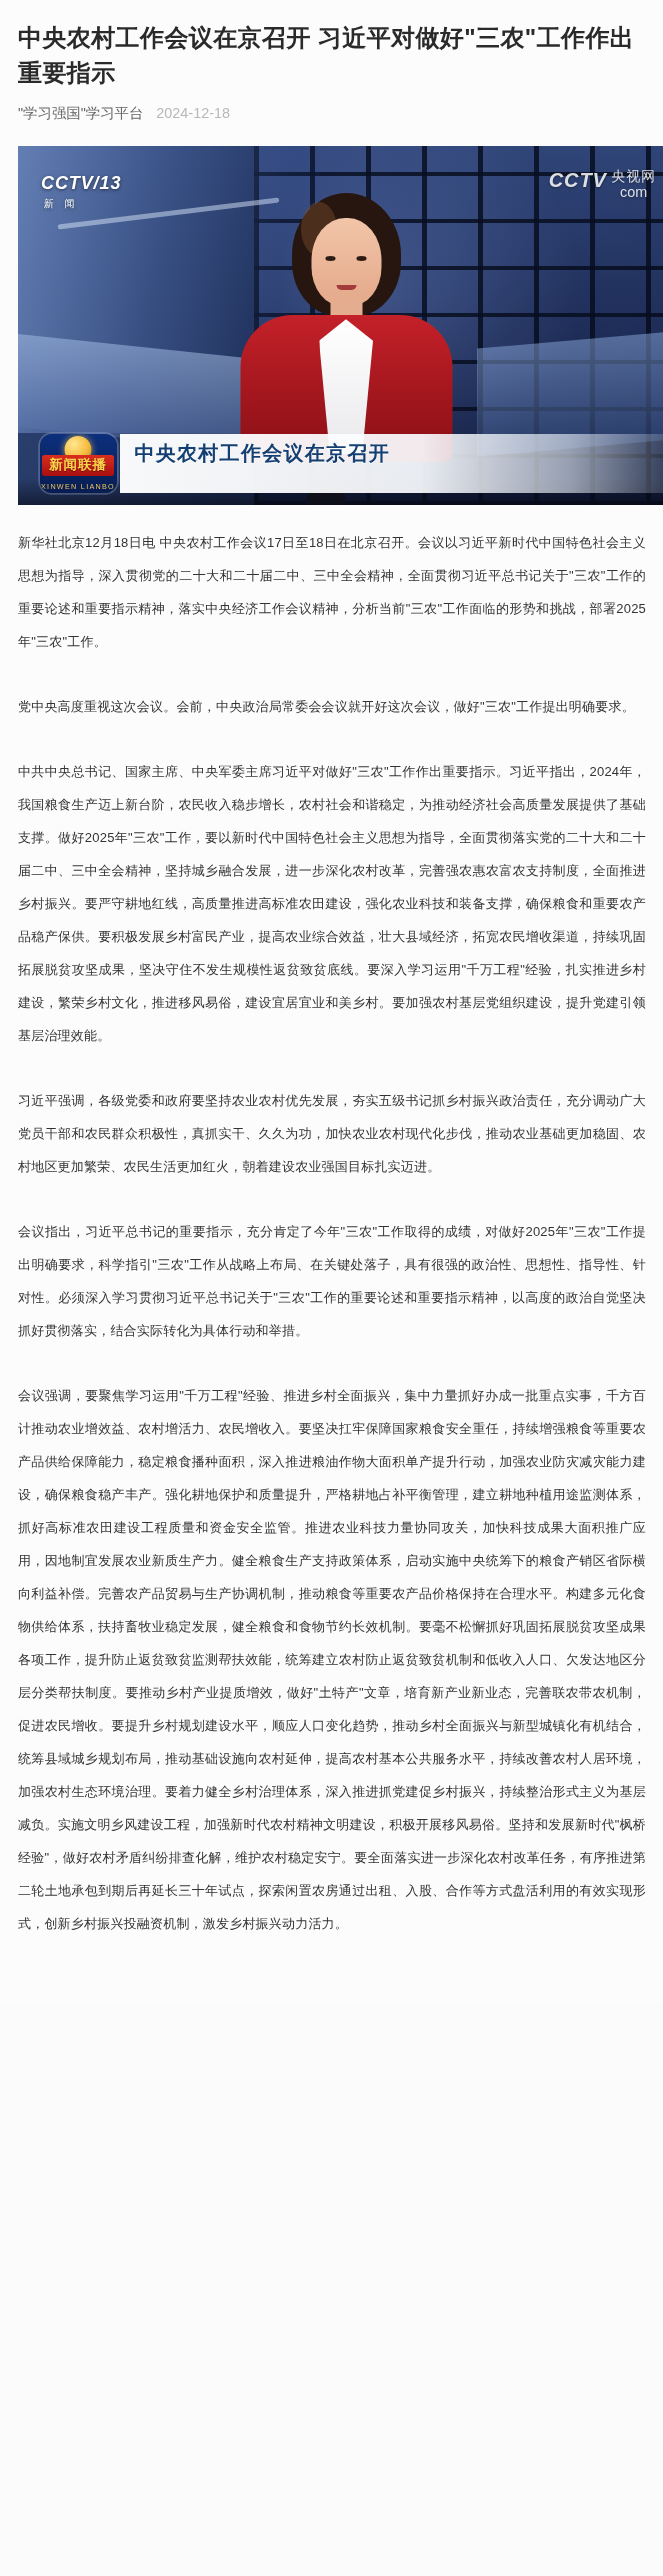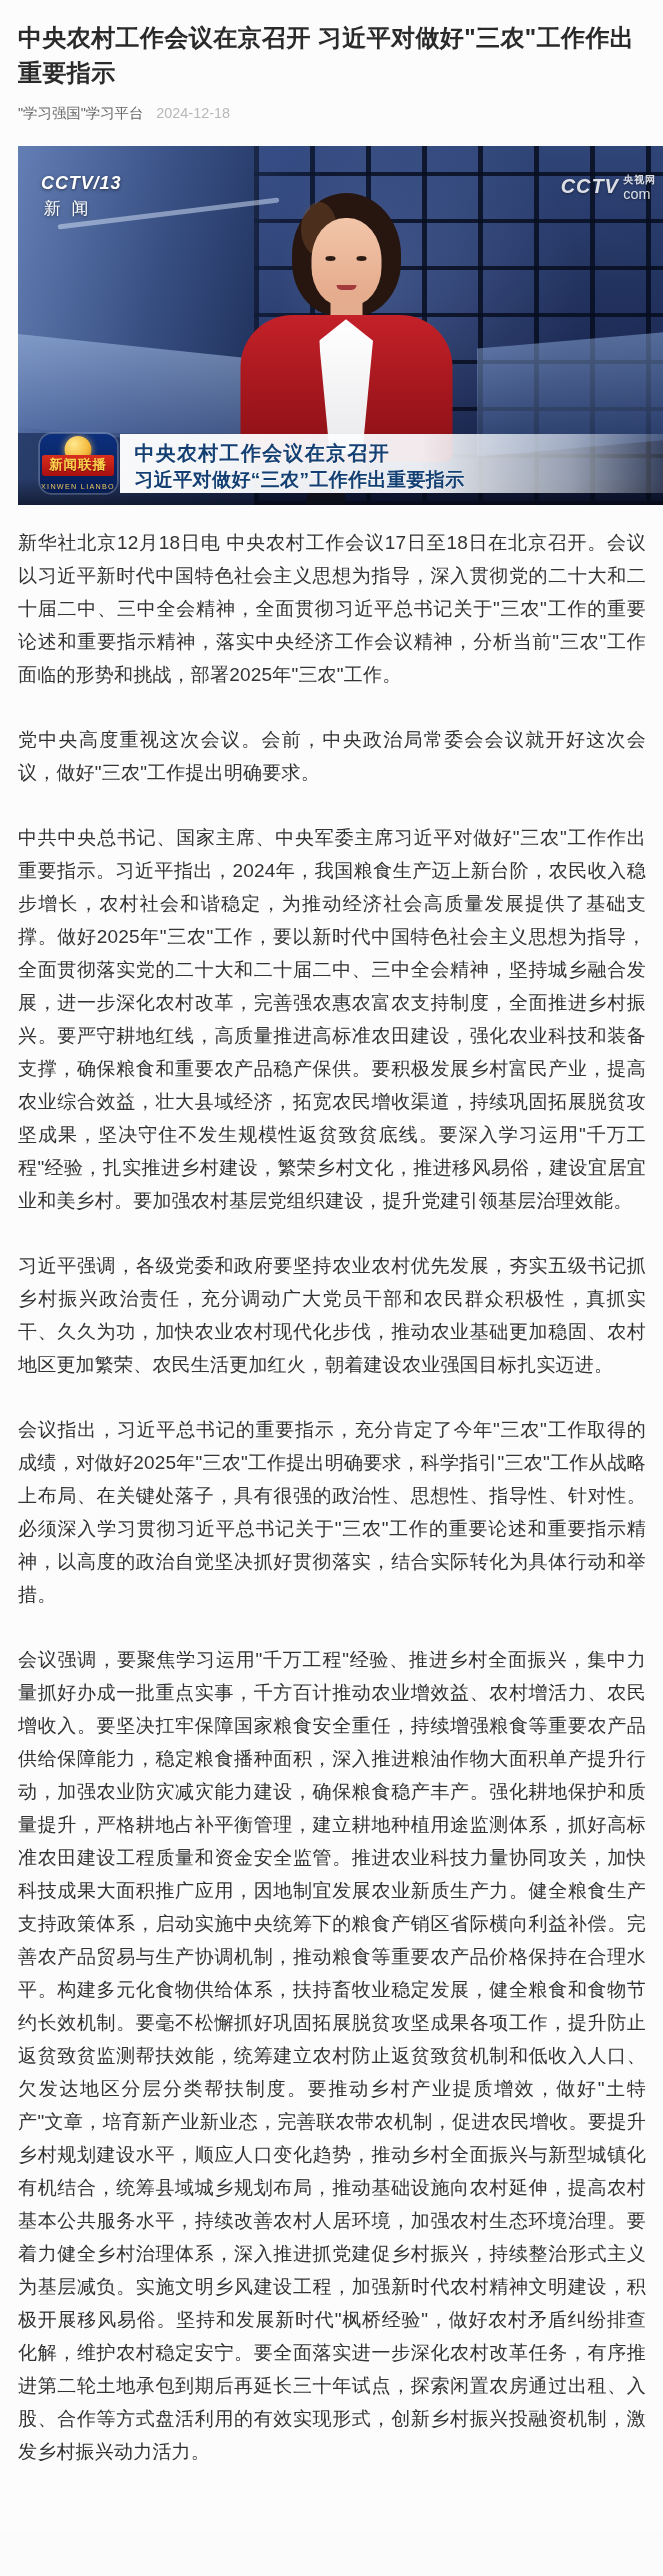--- a/index.html
+++ b/index.html
@@ -44,42 +44,42 @@
   .torso{position:absolute;top:122px;left:50%;transform:translateX(-50%);width:212px;height:147px;
     background:linear-gradient(180deg,#c42129 0%,#a3161d 55%,#871016 100%);border-radius:52px 52px 9px 9px;}
   .shirt{position:absolute;top:126px;left:50%;transform:translateX(-50%);width:54px;height:135px;
     background:linear-gradient(180deg,#ffffff,#e9e9ec);
     clip-path:polygon(50% 0,100% 16%,80% 100%,20% 100%,0 16%);}
   .mic{position:absolute;bottom:-7.2px;left:47%;transform:translateX(-50%);width:38px;height:30.5px;background:#14151c;border-radius:16px 16px 5.4px 5.4px;}
 
   
   .ch-logo{position:absolute;top:27px;left:23px;color:#fff;text-shadow:0 0.9px 3.6px rgba(0,0,0,.55);}
   .ch-line1{font-size:18px;font-weight:bold;font-style:italic;letter-spacing:0.9px;}
-  .ch-line2{font-size:17px;letter-spacing:10.8px;margin-top:2.7px;padding-left:2.7px;}
-  .wm{position:absolute;top:29px;right:18px;color:rgba(255,255,255,.85);display:flex;align-items:flex-start;text-shadow:0 0.9px 2.7px rgba(0,0,0,.4);}
+  .ch-line2{font-size:10px;letter-spacing:10.8px;margin-top:2.7px;padding-left:2.7px;}
+  .wm{position:absolute;top:23px;right:18px;color:rgba(255,255,255,.85);display:flex;align-items:flex-start;text-shadow:0 0.9px 2.7px rgba(0,0,0,.4);text-align:center;}
   .wm-cctv{font-size:20px;font-weight:bold;font-style:italic;letter-spacing:0.9px;}
   .wm-col{margin-left:4.5px;line-height:1;}
-  .wm-cn{font-size:10px;letter-spacing:0.9px;font-weight:bold;}
+  .wm-cn{font-size:14px;letter-spacing:0.9px;}
   .wm-com{font-size:14.4px;margin-top:1.8px;}
 
   
   .plogo{position:absolute;left:21.5px;bottom:11.7px;width:77px;height:59px;border-radius:12px;overflow:hidden;text-align:center;
     background:linear-gradient(180deg,#0c2f7d 0%,#081d52 100%);box-shadow:0 0 0 1.8px rgba(200,220,255,.25);}
   .globe{position:absolute;top:1.8px;left:50%;transform:translateX(-50%);width:27px;height:27px;border-radius:50%;
     background:radial-gradient(circle at 35% 30%,#ffe88e,#f5bb3e 55%,#ba7d15 100%);box-shadow:0 0 7.2px rgba(255,210,90,.7);}
   .pname{position:absolute;top:20.6px;left:2.7px;right:2.7px;border-radius:2.7px;color:#ffd44d;font-weight:bold;font-size:13.5px;line-height:20.6px;letter-spacing:0.9px;
     background:linear-gradient(180deg,#d92e1d,#a80f10);text-shadow:0 0.9px 0.9px rgba(0,0,0,.4);}
   .platin{position:absolute;bottom:2.7px;width:100%;color:#edc75d;font-size:7.2px;letter-spacing:1.3px;}
   .caption{position:absolute;left:102px;right:5px;bottom:11.7px;height:59px;box-sizing:border-box;padding:4.5px 7.2px 0 14.4px;
     background:linear-gradient(90deg,rgba(255,255,255,.97) 0%,rgba(250,252,255,.92) 55%,rgba(238,245,252,.6) 82%,rgba(235,242,250,.15) 100%);}
   .cap1{font-size:20px;font-weight:bold;color:#133f72;line-height:28px;letter-spacing:1.3px;text-shadow:0 0.9px 0 rgba(255,255,255,.8);}
   .cap2{font-size:19px;font-weight:bold;color:#133f72;line-height:26px;letter-spacing:0.4px;text-shadow:0 0.9px 0 rgba(255,255,255,.8);}
 
   
-  .article p{font-size:19px;line-height:33px;text-align:justify;color:#333;margin:0 0 32px;letter-spacing:0.2px;}
+  .article p{font-size:13px;line-height:33px;text-align:justify;color:#333;margin:0 0 32px;letter-spacing:0.2px;}
 </style>
 </head>
 <body>
 
 <div class="page">
 
   <h1 class="title">中央农村工作会议在京召开 习近平对做好"三农"工作作出重要指示</h1>
 
   <div class="meta">
     <span class="source">"学习强国"学习平台</span>
@@ -121,21 +121,20 @@
     </div>
 
     <div class="plogo">
       <div class="globe"></div>
       <div class="pname">新闻联播</div>
       <div class="platin">XINWEN LIANBO</div>
     </div>
 
     <div class="caption">
       <div class="cap1">中央农村工作会议在京召开</div>
-      <div class="cap2">习近平对做好“三农”工作作出重要指示</div>
     </div>
   </div>
 
   <div class="article">
     <p>新华社北京12月18日电 中央农村工作会议17日至18日在北京召开。会议以习近平新时代中国特色社会主义思想为指导，深入贯彻党的二十大和二十届二中、三中全会精神，全面贯彻习近平总书记关于"三农"工作的重要论述和重要指示精神，落实中央经济工作会议精神，分析当前"三农"工作面临的形势和挑战，部署2025年"三农"工作。</p>
     <p>党中央高度重视这次会议。会前，中央政治局常委会会议就开好这次会议，做好"三农"工作提出明确要求。</p>
     <p>中共中央总书记、国家主席、中央军委主席习近平对做好"三农"工作作出重要指示。习近平指出，2024年，我国粮食生产迈上新台阶，农民收入稳步增长，农村社会和谐稳定，为推动经济社会高质量发展提供了基础支撑。做好2025年"三农"工作，要以新时代中国特色社会主义思想为指导，全面贯彻落实党的二十大和二十届二中、三中全会精神，坚持城乡融合发展，进一步深化农村改革，完善强农惠农富农支持制度，全面推进乡村振兴。要严守耕地红线，高质量推进高标准农田建设，强化农业科技和装备支撑，确保粮食和重要农产品稳产保供。要积极发展乡村富民产业，提高农业综合效益，壮大县域经济，拓宽农民增收渠道，持续巩固拓展脱贫攻坚成果，坚决守住不发生规模性返贫致贫底线。要深入学习运用"千万工程"经验，扎实推进乡村建设，繁荣乡村文化，推进移风易俗，建设宜居宜业和美乡村。要加强农村基层党组织建设，提升党建引领基层治理效能。</p>
     <p>习近平强调，各级党委和政府要坚持农业农村优先发展，夯实五级书记抓乡村振兴政治责任，充分调动广大党员干部和农民群众积极性，真抓实干、久久为功，加快农业农村现代化步伐，推动农业基础更加稳固、农村地区更加繁荣、农民生活更加红火，朝着建设农业强国目标扎实迈进。</p>
     <p>会议指出，习近平总书记的重要指示，充分肯定了今年"三农"工作取得的成绩，对做好2025年"三农"工作提出明确要求，科学指引"三农"工作从战略上布局、在关键处落子，具有很强的政治性、思想性、指导性、针对性。必须深入学习贯彻习近平总书记关于"三农"工作的重要论述和重要指示精神，以高度的政治自觉坚决抓好贯彻落实，结合实际转化为具体行动和举措。</p>
     <p>会议强调，要聚焦学习运用"千万工程"经验、推进乡村全面振兴，集中力量抓好办成一批重点实事，千方百计推动农业增效益、农村增活力、农民增收入。要坚决扛牢保障国家粮食安全重任，持续增强粮食等重要农产品供给保障能力，稳定粮食播种面积，深入推进粮油作物大面积单产提升行动，加强农业防灾减灾能力建设，确保粮食稳产丰产。强化耕地保护和质量提升，严格耕地占补平衡管理，建立耕地种植用途监测体系，抓好高标准农田建设工程质量和资金安全监管。推进农业科技力量协同攻关，加快科技成果大面积推广应用，因地制宜发展农业新质生产力。健全粮食生产支持政策体系，启动实施中央统筹下的粮食产销区省际横向利益补偿。完善农产品贸易与生产协调机制，推动粮食等重要农产品价格保持在合理水平。构建多元化食物供给体系，扶持畜牧业稳定发展，健全粮食和食物节约长效机制。要毫不松懈抓好巩固拓展脱贫攻坚成果各项工作，提升防止返贫致贫监测帮扶效能，统筹建立农村防止返贫致贫机制和低收入人口、欠发达地区分层分类帮扶制度。要推动乡村产业提质增效，做好"土特产"文章，培育新产业新业态，完善联农带农机制，促进农民增收。要提升乡村规划建设水平，顺应人口变化趋势，推动乡村全面振兴与新型城镇化有机结合，统筹县域城乡规划布局，推动基础设施向农村延伸，提高农村基本公共服务水平，持续改善农村人居环境，加强农村生态环境治理。要着力健全乡村治理体系，深入推进抓党建促乡村振兴，持续整治形式主义为基层减负。实施文明乡风建设工程，加强新时代农村精神文明建设，积极开展移风易俗。坚持和发展新时代"枫桥经验"，做好农村矛盾纠纷排查化解，维护农村稳定安宁。要全面落实进一步深化农村改革任务，有序推进第二轮土地承包到期后再延长三十年试点，探索闲置农房通过出租、入股、合作等方式盘活利用的有效实现形式，创新乡村振兴投融资机制，激发乡村振兴动力活力。</p>

